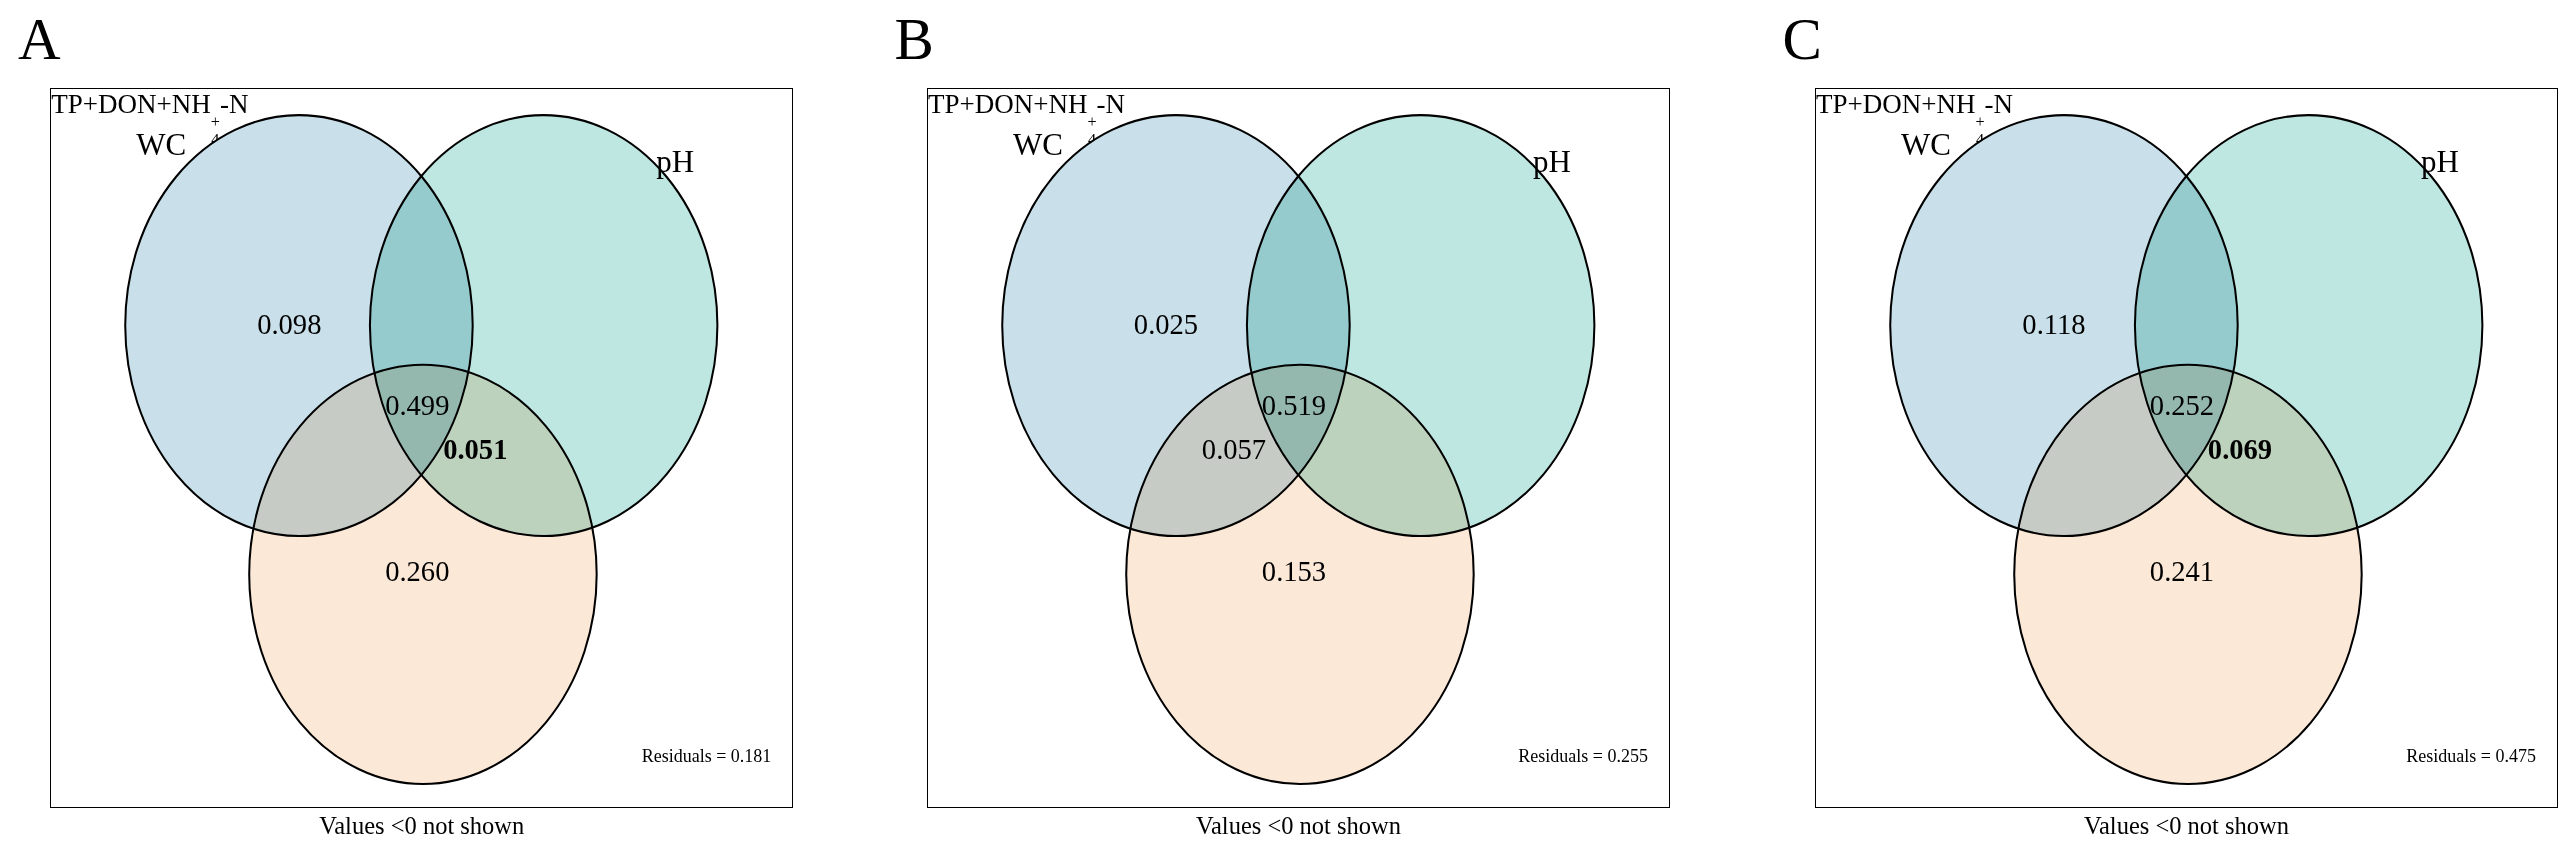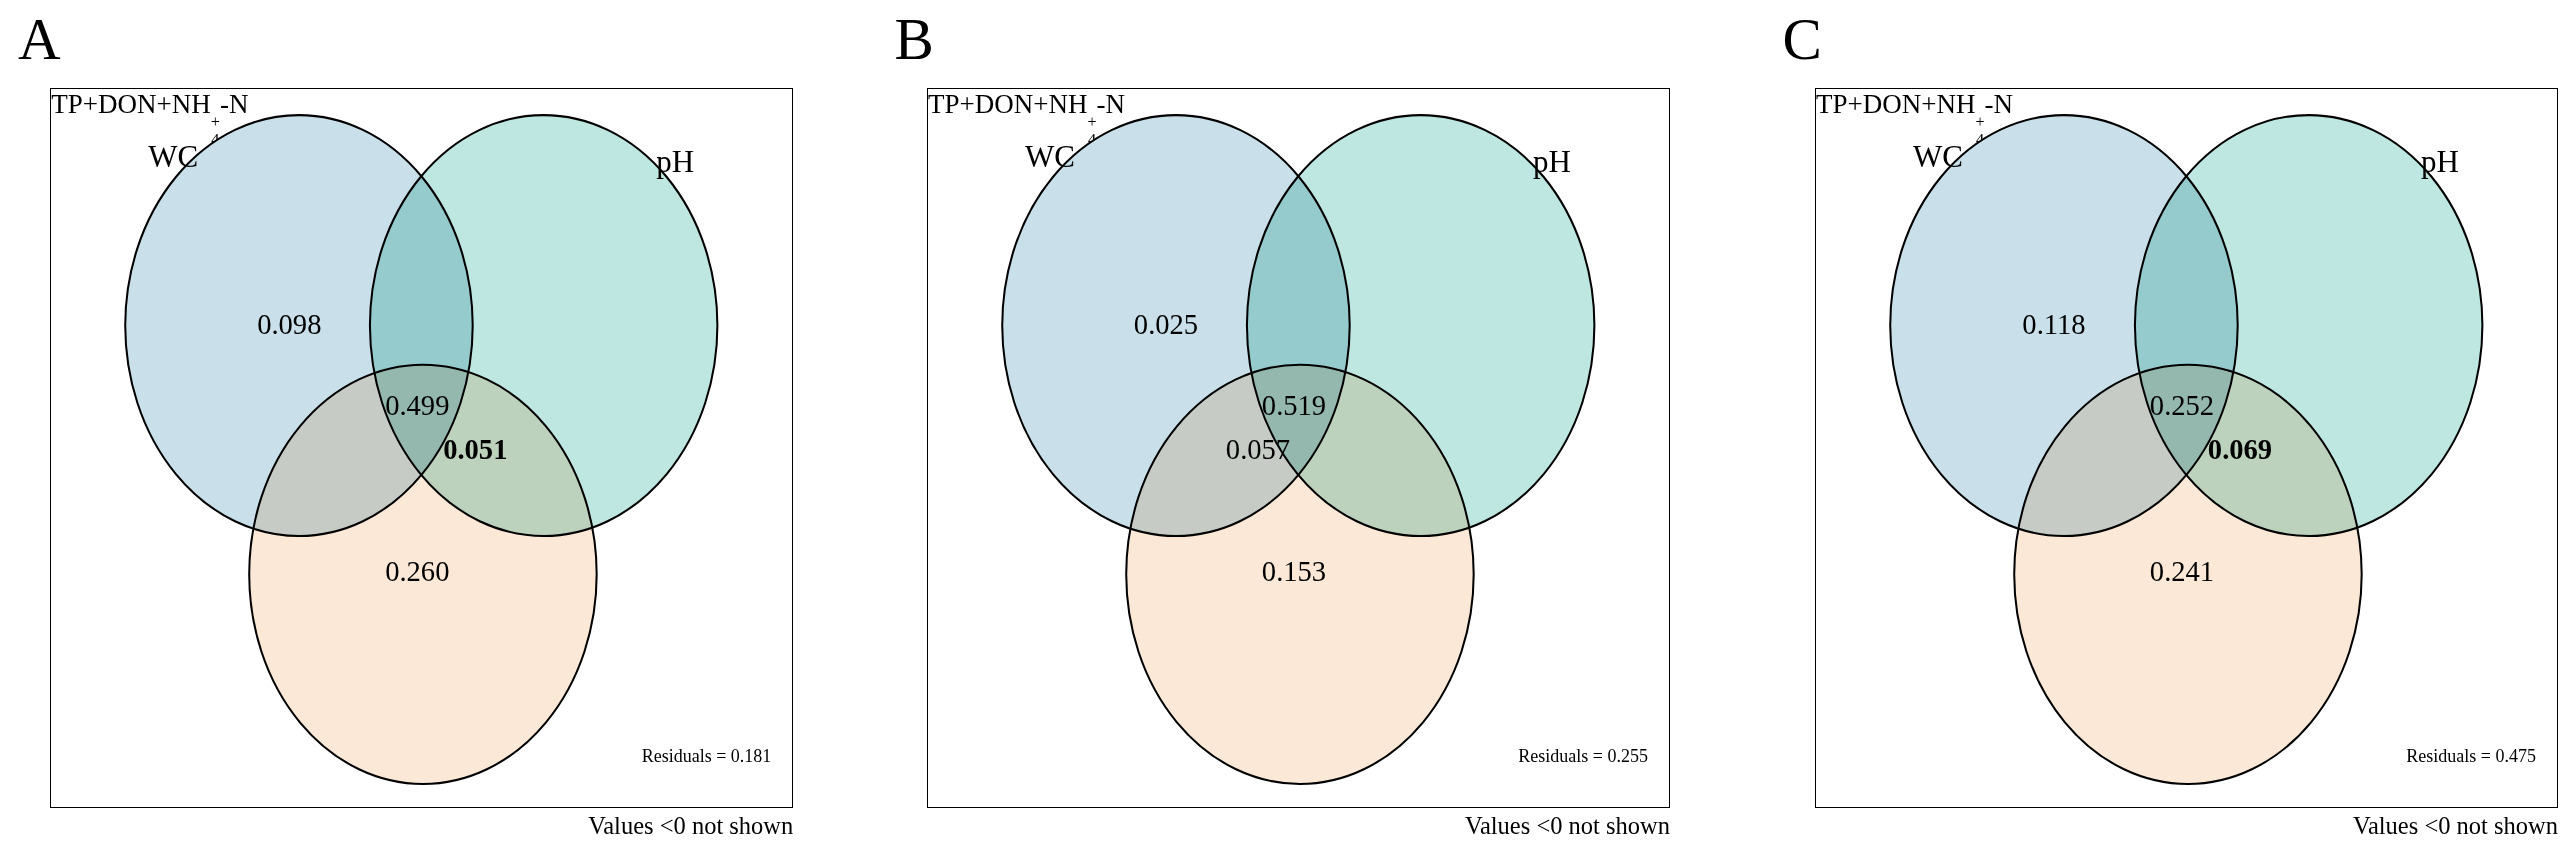--- a/index.html
+++ b/index.html
@@ -15,39 +15,39 @@
   .letter{position:absolute;left:1.6px;top:9.8px;font-size:59px;line-height:1;}
 
   .box{position:absolute;left:34px;top:88px;width:743px;height:720px;
        border:1.6px solid #000;box-sizing:border-box;background:#fff;}
 
   .venn{position:absolute;left:0;top:0;isolation:isolate;}
   .venn ellipse{stroke:#000;stroke-width:2.5;mix-blend-mode:multiply;}
 
   .lbl,.val,.residuals{position:absolute;white-space:nowrap;line-height:1;}
   .lbl{font-size:31px;transform:translate(-50%,-50%);}
-  .lbl-wc{left:122px;top:55px;margin-top:12px;}
+  .lbl-wc{left:110px;top:55px;}
   .lbl-ph{left:624px;top:55px;margin-top:17px;}
 
   .val{font-size:28.6px;transform:translate(-50%,-50%);}
   .val-wc{left:238px;top:236px;}
   .val-center{left:366px;top:317px;}
   .val-phtp{left:424px;top:361px;font-weight:bold;}
-  .val-wctp{left:306px;top:361px;margin-left:24px;}
+  .val-wctp{left:306px;top:361px;}
   .val-tp{left:366px;top:483px;}
 
   .lbl-tp{font-size:27px;left:181px;top:669px;transform:translate(-50%,-50%);}
   .lbl-tp .stack{display:inline-flex;flex-direction:column;align-items:center;
                  vertical-align:-0.5em;line-height:1;}
   .lbl-tp .stack span{font-size:0.6em;line-height:1.12;}
 
   .residuals{font-size:18px;right:21px;top:658px;}
 
   .note{position:absolute;left:34px;top:814px;width:743px;
-        text-align:right;font-size:24.5px;line-height:1;}
+        text-align:center;font-size:24.5px;line-height:1;}
 </style>
 </head>
 <body>
 
 <div class="figure">
 
   <div class="panel panel-a">
     <div class="letter">A</div>
     <div class="box">
       <svg class="venn" width="739" height="717" viewBox="0 0 906 879">

